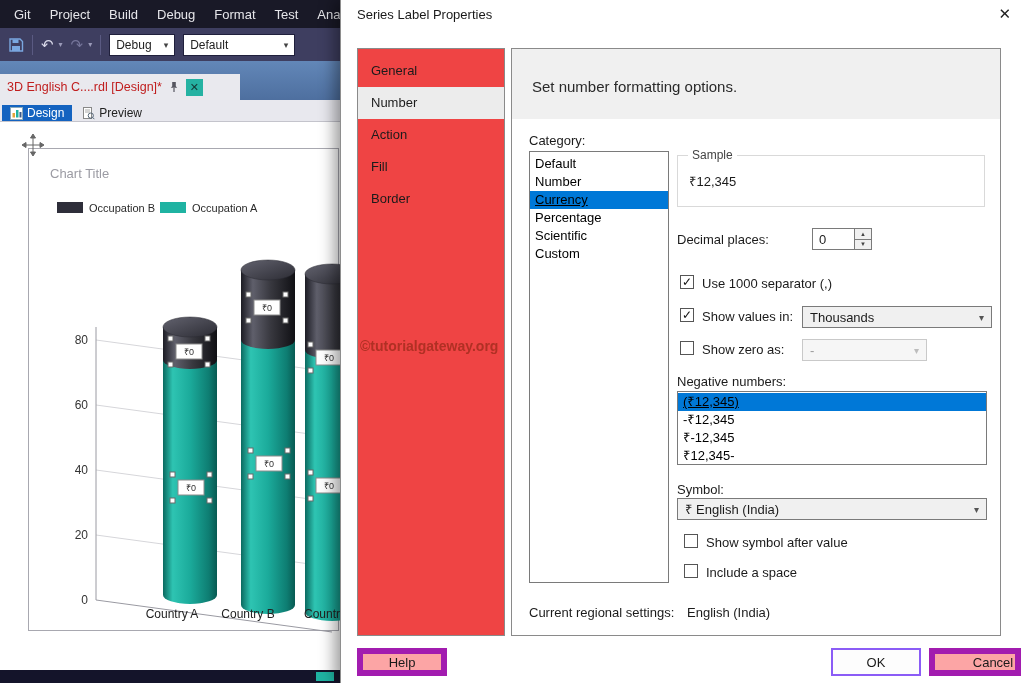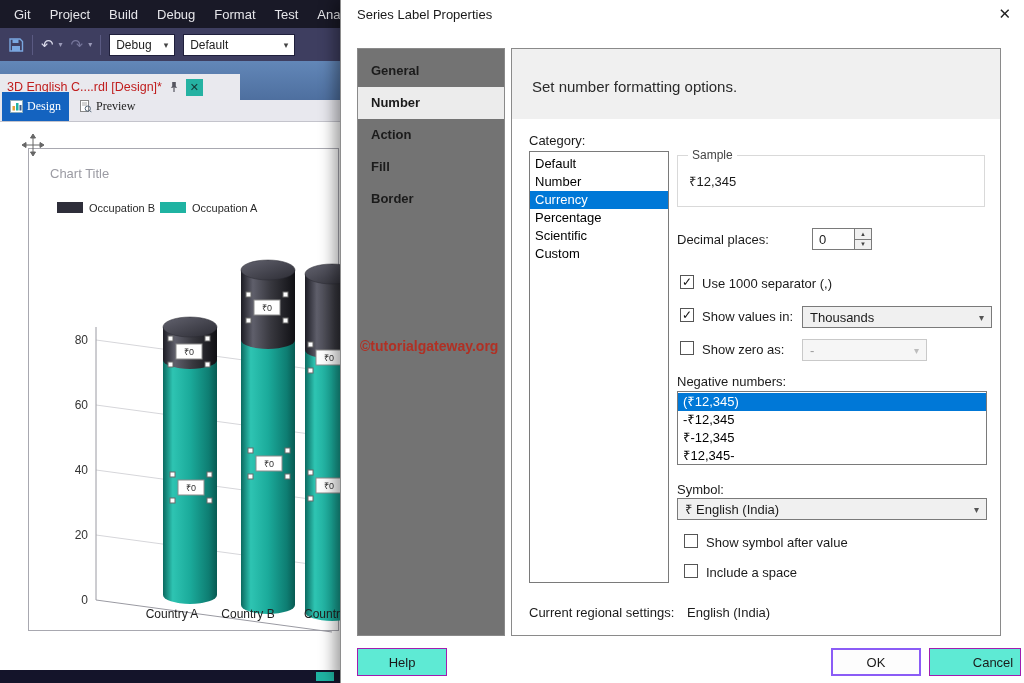--- a/index.html
+++ b/index.html
@@ -22,68 +22,68 @@
   .tabstrip { position:absolute; left:0; top:61px; width:100%; height:39px;
               background:linear-gradient(#6287b8,#4e6f9f); z-index:1; }
   .doc-tab { position:absolute; left:0; top:13px; height:26px; width:240px; background:#e9e9ee;
              display:flex; align-items:center; gap:6px; padding:0 7px; }
   .doc-tab-title { font-size:12.5px; color:#c01d1d; white-space:nowrap; overflow:hidden; }
   .tabx { width:17px; height:17px; background:#25b2a2; color:#143634; font-size:11px;
           line-height:17px; text-align:center; flex:0 0 auto; }
   .viewtabs { position:absolute; left:0; top:100px; width:345px; height:22px; background:#e8e8ee;
               border-bottom:1px solid #c4c4cc; display:flex; align-items:flex-end; gap:2px;
               padding-left:2px; z-index:1; }
-  .vtab { height:29px; display:flex; align-items:center; gap:4px; padding:0 8px; font-size:12px;font-family:Liberation Serif, serif; }
+  .vtab { height:16px; display:flex; align-items:center; gap:4px; padding:0 8px; font-size:12px; }
   .vtab.active { background:#1463c0; color:#fff; }
   .vtab.inactive { color:#222; }
   .canvas { position:absolute; left:0; top:122px; width:345px; height:561px; background:#fff; z-index:1; }
   .canvas svg { font-family:"Liberation Sans", sans-serif; }
   .bottombar { position:absolute; left:0; top:670px; width:345px; height:13px; background:#14142a; z-index:2; }
   .bottom-thumb { position:absolute; left:316px; top:2px; width:18px; height:9px; background:#1fb3a2; }
 
   
   .dlg { position:absolute; left:340px; top:0; width:684px; height:683px; background:#fff;
          border-left:1px solid #8e8e8e; box-shadow:-6px 0 14px rgba(0,0,0,.38); z-index:10; }
   .dlg-title { position:absolute; left:16px; top:7px; font-size:13px; color:#191919; }
   .dlg-close { position:absolute; right:13px; top:5px; font-size:15px; color:#222; cursor:pointer; }
   .nav { position:absolute; left:16px; top:48px; width:148px; height:588px; border:1px solid #8a8a8a;
-         background:#737373; padding-top:6px;font-weight:bold; }
+         background:#ef4444; padding-top:6px; }
   .nav-item { height:32px; line-height:32px; padding-left:13px; font-size:13px; color:#1b1b1b; }
   .nav-item.sel { background:#ececec; }
   .watermark { position:absolute; left:19px; top:338px; font-size:14px; font-weight:bold;
                color:#b03024; z-index:3; }
   .content { position:absolute; left:170px; top:48px; width:490px; height:588px;
              border:1px solid #8a8a8a; background:#fff; }
   .band { position:absolute; left:0; top:0; width:100%; height:70px; background:#f0f0f0; }
   .band-text { position:absolute; left:20px; top:29px; font-size:15px; color:#2a2a2a; }
   .lbl { position:absolute; font-size:13px; color:#1b1b1b; white-space:nowrap; }
   .listbox { position:absolute; border:1px solid #7a7a7a; background:#fff; font-size:13px; overflow:hidden; }
   .cat-list { left:17px; top:102px; width:140px; height:432px; padding-top:3px; }
   .opt { height:18px; line-height:18px; padding-left:5px; white-space:nowrap; }
-  .opt.sel { background:#0078d7; color:#ffffff; }
+  .opt.sel { background:#0078d7; color:#000000;text-decoration:underline; }
   .group { position:absolute; left:165px; top:106px; width:308px; height:52px; border:1px solid #d9d9d9; }
   .group-legend { position:absolute; left:10px; top:-8px; background:#fff; padding:0 4px;
                   font-size:12px; color:#444; }
   .group-value { position:absolute; left:11px; top:16px; font-size:13px; color:#1b1b1b; }
   .spin { position:absolute; left:300px; top:179px; width:60px; height:22px; border:1px solid #7a7a7a;
           display:flex; background:#fff; }
   .spin-val { flex:1; font-size:13px; padding:3px 0 0 6px; color:#1b1b1b; }
   .spin-btns { width:17px; border-left:1px solid #7a7a7a; display:flex; flex-direction:column; }
   .spin-btn { flex:1; font-size:6px; color:#444; display:flex; align-items:center; justify-content:center;
               background:#f0f0f0; }
   .spin-btn + .spin-btn { border-top:1px solid #7a7a7a; }
   .cb { position:absolute; width:14px; height:14px; border:1px solid #555; background:#fff;
         font-size:12px; line-height:12px; text-align:center; color:#111; }
   .combo { position:absolute; height:22px; border:1px solid #7a7a7a; background:#f0f0f0; font-size:13px;
            display:flex; align-items:center; justify-content:space-between; padding:0 7px; color:#1b1b1b; }
   .combo .chev { font-size:10px; color:#555; }
   .combo.disabled { border-color:#c9c9c9; color:#9a9a9a; background:#f6f6f6; }
   .combo.disabled .chev { color:#bdbdbd; }
   .neg-list { left:165px; top:342px; width:310px; height:74px; padding-top:1px; }
-  .btn { position:absolute; height:28px; border:1px solid #a21caf; background:#5eead4; font-size:13px;
+  .btn { position:absolute; height:28px; border:6px solid #a21caf; background:#fca5a5; font-size:13px;
          color:#1a1a1a; display:flex; align-items:center; justify-content:center; cursor:pointer; }
   .btn.primary { border:2px solid #8b5cf6; background:#fdfdfd; }
 </style>
 </head>
 <body>
 
 <div class="stage">
 
   <div class="menubar">
     <span class="menu-item">Git</span>

